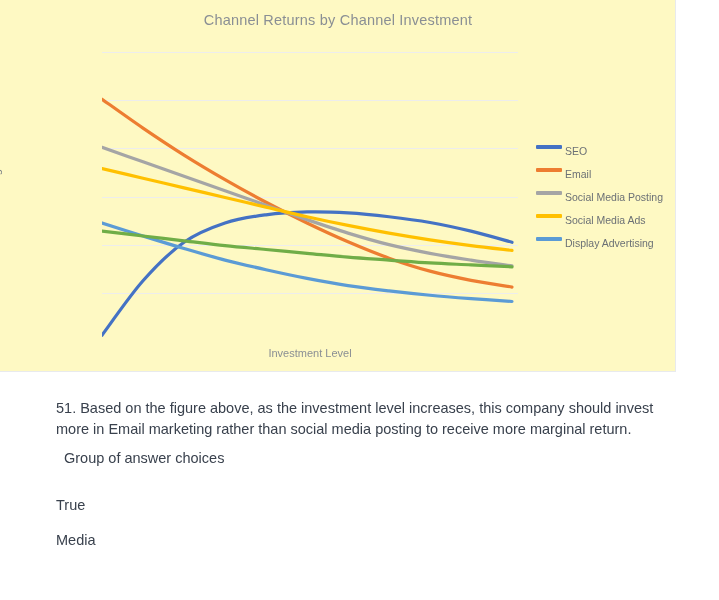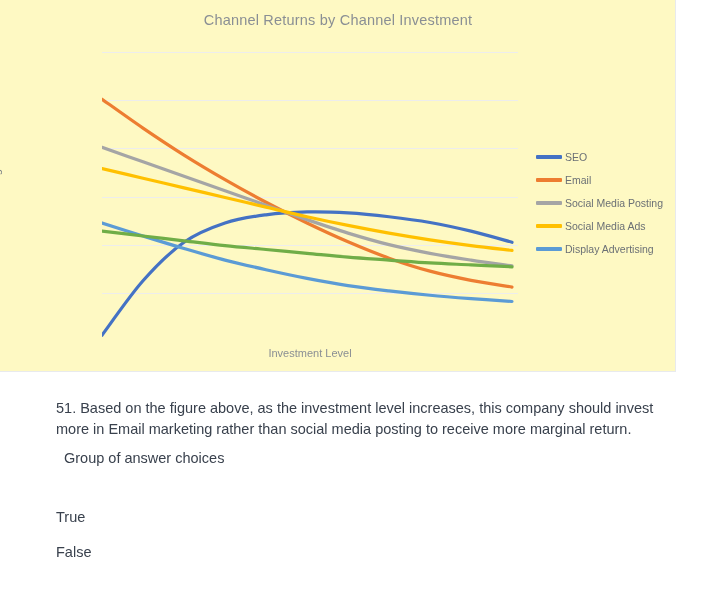--- a/index.html
+++ b/index.html
@@ -67,21 +67,21 @@
   }
 
   
   #legend{
     position:absolute;
     left:536px;top:145px;
     width:140px;
   }
   .legend-row{
     display:flex;
-    align-items:center;
+    align-items:flex-start;
     height:23px;
   }
   .legend-swatch{
     width:26px;height:4px;
     border-radius:1px;
     flex:0 0 auto;
     margin-right:3px;
   }
   .legend-label{
     font-size:10.5px;
@@ -101,21 +101,21 @@
     color:#39414d;
     margin:0;
   }
   #group-label{
     font-size:14.5px;
     line-height:21px;
     color:#39414d;
     margin:8px;
   }
   #choices{
-    margin-top:38px;
+    margin-top:26px;
   }
   .choice{
     font-size:14.5px;
     line-height:21px;
     color:#39414d;
     margin-bottom:14px;
   }
 </style>
 </head>
 <body>
@@ -172,15 +172,15 @@
       </div>
     </div>
 
 </div>
 
 <div id="question-block">
   <p id="question-text">51. Based on the figure above, as the investment level increases, this company should invest more in Email marketing rather than social media posting to receive more marginal return.</p>
   <p id="group-label">Group of answer choices</p>
   <div id="choices">
       <div class="choice">True</div>
-      <div class="choice">False</div>
+      <div class="choice">Media</div>
     </div>
 </div>
 
 </body></html>

